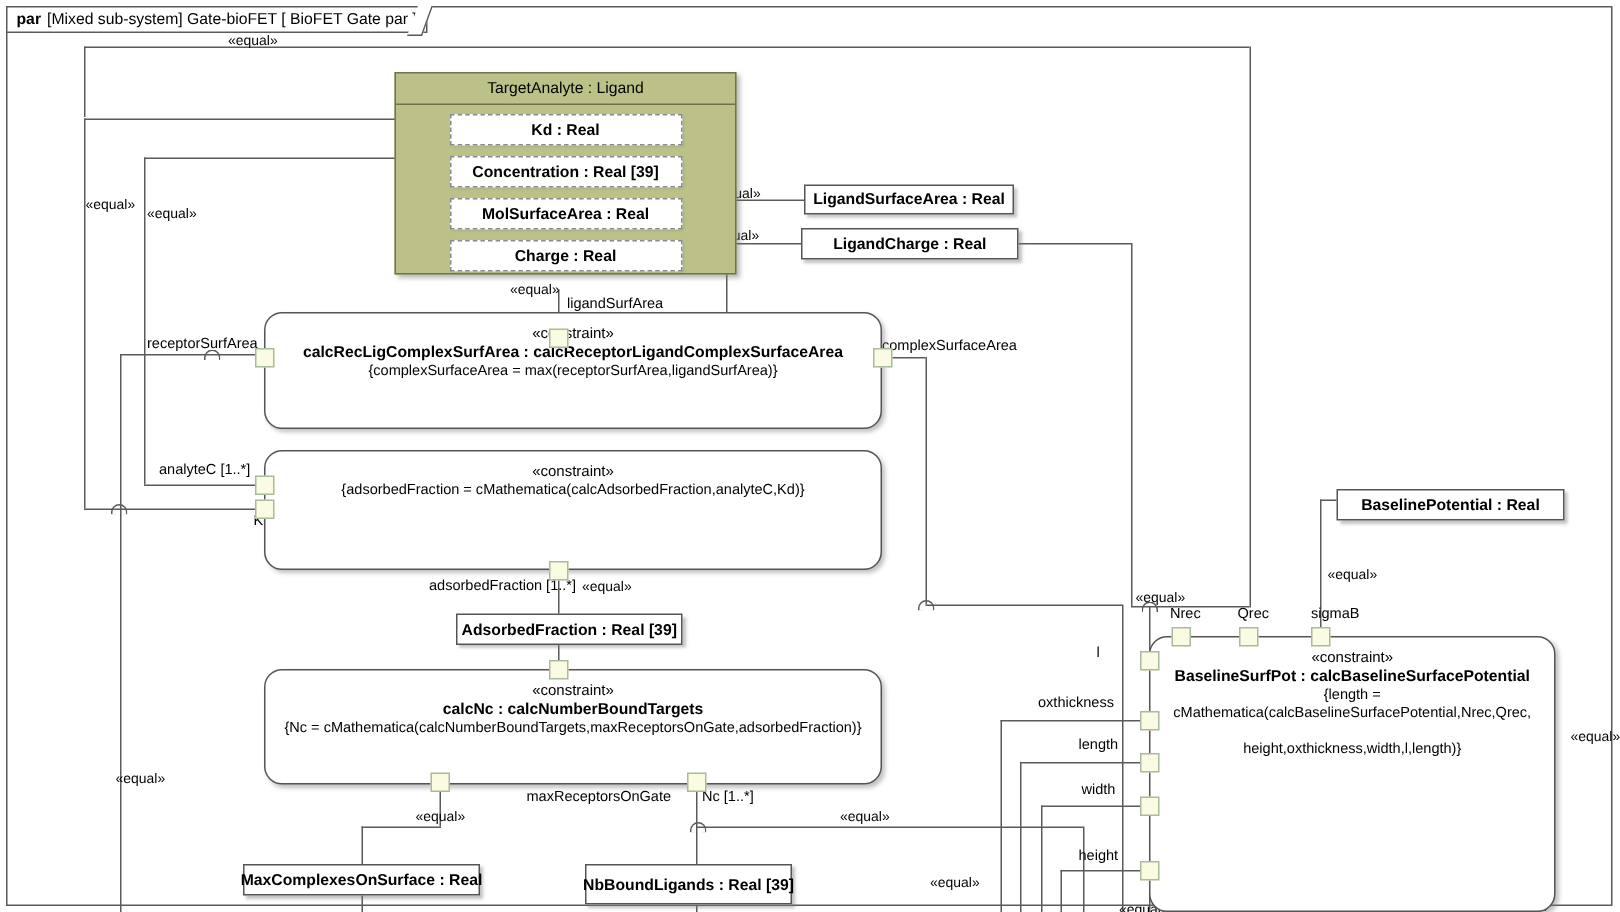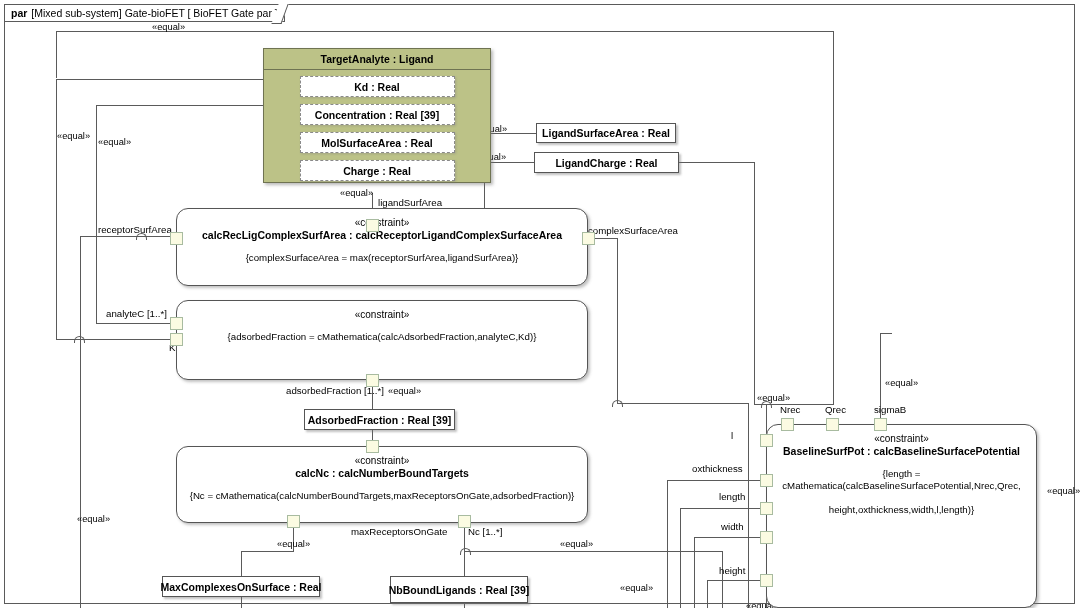--- a/index.html
+++ b/index.html
@@ -75,21 +75,21 @@
     background: #bcc287;
     border: 1px solid #6f7352;
     box-sizing: border-box;
     box-shadow: 2px 2px 3px rgba(120,120,120,0.5);
     z-index: 4;
   }
   .analyte-title {
     height: 20px;
     border-bottom: 1px solid #6f7352;
     display: flex; align-items: center; justify-content: center;
-    font-size: 10.5px; font-weight: bold; color: #000;
+    font-size: 10.5px; font-weight: normal; color: #000;
   }
   .analyte-body { position: relative; padding: 6px 0 0 0; }
   .analyte-prop {
     margin: 0 auto 7px auto;
     width: 155px;
     height: 21px;
     background: #ffffff;
     border: 1px dashed #8a8a8a;
     box-sizing: border-box;
     display: flex; align-items: center; justify-content: center;
@@ -103,21 +103,21 @@
     border: 1px solid #555;
     border-radius: 12px;
     background: #ffffff;
     box-sizing: border-box;
     box-shadow: 2px 2px 3px rgba(120,120,120,0.45);
     z-index: 3;
     text-align: center;
   }
   .c-stereo { font-size: 10px; color: #000; margin-top: 8px; }
   .c-name   { font-size: 10.5px; font-weight: bold; color: #000; margin-top: 1px; }
-  .c-expr   { font-size: 9.7px; color: #000; margin-top: 11px; line-height: 12px; }
+  .c-expr   { font-size: 9.7px; color: #000; margin-top: 1px; line-height: 12px; }
 
   
   .port {
     position: absolute;
     width: 13px; height: 13px;
     background: #fbfbe2;
     border: 1px solid #a8bba0;
     box-sizing: border-box;
     z-index: 5;
   }
@@ -238,20 +238,21 @@
       <div class="analyte-prop">Charge : Real</div>
     </div>
   </div>
 
   <div class="prop-block" style="left:536px; top:123px; width:140px; height:20px;">LigandSurfaceArea : Real</div>
 
   <div class="prop-block" style="left:534px; top:152px; width:145px; height:21px;">LigandCharge : Real</div>
 
   <div class="prop-block" style="left:304px; top:409px; width:151px; height:21px;">AdsorbedFraction : Real [39]</div>
 
+  <div class="prop-block" style="left:891px; top:326px; width:152px; height:21px;">BaselinePotential : Real</div>
 
   <div class="prop-block" style="left:162px; top:576px; width:158px; height:21px;">MaxComplexesOnSurface : Real</div>
 
   <div class="prop-block" style="left:390px; top:576px; width:138px; height:27px;">NbBoundLigands : Real [39]</div>
 
   <div class="constraint-block" style="left:176px; top:208px; width:412px; height:78px;">
     <div class="c-stereo">«constraint»</div>
     <div class="c-name">calcRecLigComplexSurfArea : calcReceptorLigandComplexSurfaceArea</div>
     <div class="c-expr">{complexSurfaceArea = max(receptorSurfArea,ligandSurfArea)}</div>
   </div>

